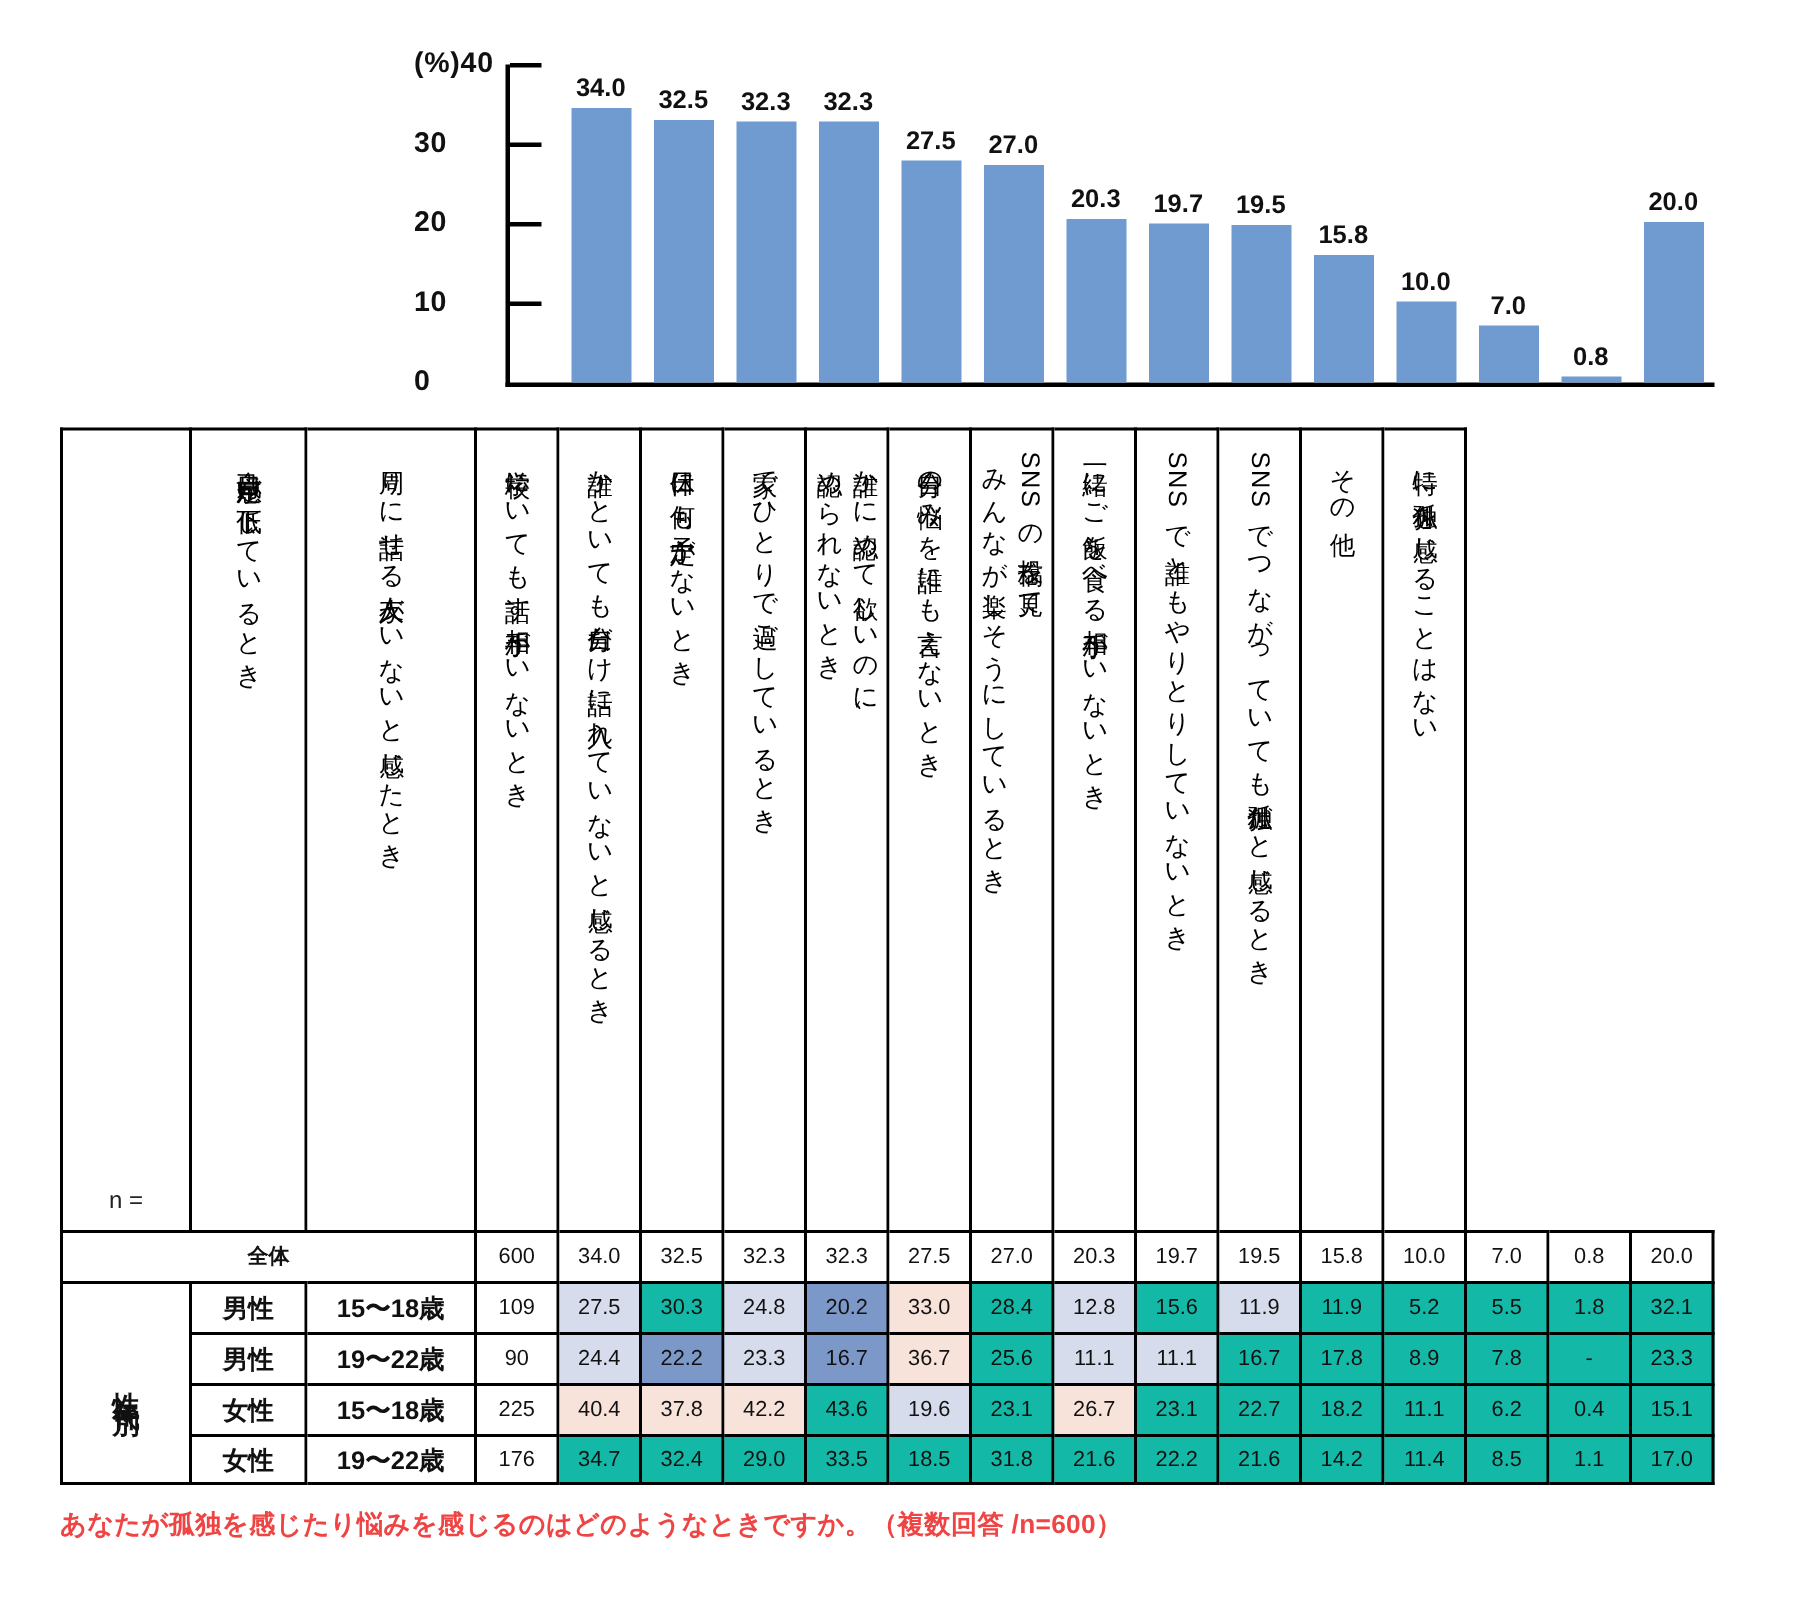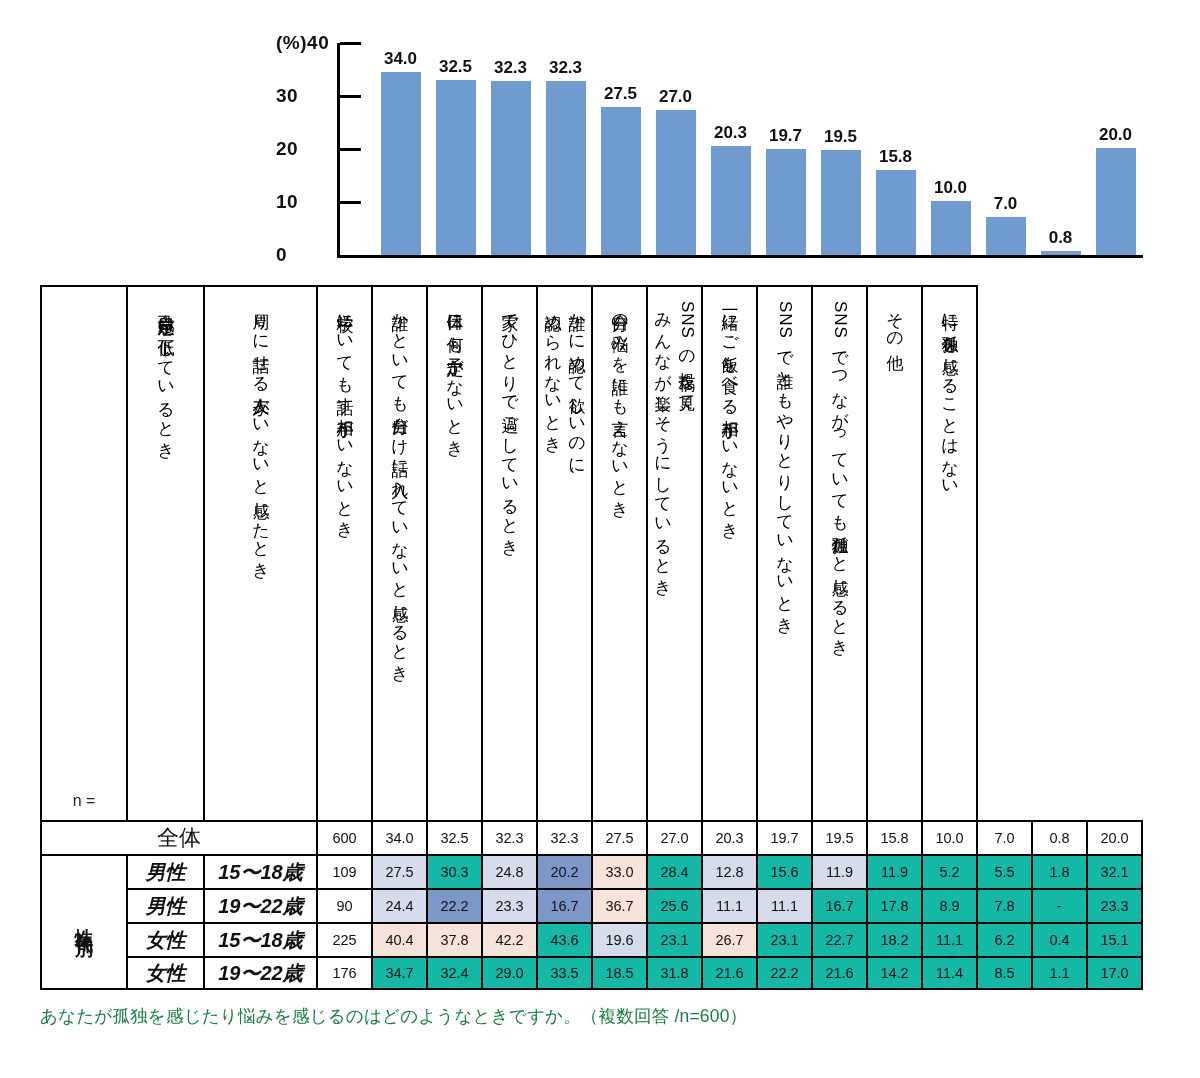--- a/index.html
+++ b/index.html
@@ -128,64 +128,63 @@
     flex: 0 0 auto;
   }
   .legend-note { padding-left: 1px; white-space: nowrap; }
 
   
   .lbl-overall {
     border-top: 2px solid #000;
     border-left: 2px solid #000;
     border-right: 2px solid #000;
     display:flex; align-items:center; justify-content:center;
-    font-size: 22px; font-weight: 400;
+    font-size: 14px; font-weight: 700;
   }
   .group-lbl {
     border-top: 2px solid #000;
     border-left: 2px solid #000;
     border-right: 2px solid #000;
     border-bottom: 2px solid #000;
     display:flex; align-items:center; justify-content:center;
   }
   .vlabel {
     writing-mode: vertical-rl;
     font-size: 18px;
     font-weight: 700;
     letter-spacing: 4px;
   }
   .cell-txt {
     border-top: 2px solid #000;
     border-right: 2px solid #000;
     display:flex; align-items:center; justify-content:center;
-    font-size: 20px; font-weight: 700;
+    font-size: 17px; font-weight: 700;
     white-space: nowrap;
-    font-style: italic;
   }
   .cell-num {
     border-top: 2px solid #000;
     border-right: 2px solid #000;
     display:flex; align-items:center; justify-content:center;
     font-size: 14.5px;
     color:#111;
   }
   .row-last { border-bottom: 2px solid #000; }
 
   .mark-plus10  { background:#14b8a6; }
   .mark-minus10 { background:#7B98C9; }
   .mark-plus5   { background:#F8E3DA; }
   .mark-minus5  { background:#D6DCEC; }
   .mark-none    { background:#14b8a6; }
 
   
   .caption {
     margin-top: 14px;
     font-size: 17.5px;
-    font-weight: 400;
-    color:#15803d;
+    font-weight: 700;
+    color:#ef4444;
     letter-spacing: 0.2px;
   }
 </style>
 </head>
 <body>
 
 <div class="page">
 
   <div class="chart">
     <div class="ytick-label" style="top:0;"><span class="unit">(%)</span><span>40</span></div>

